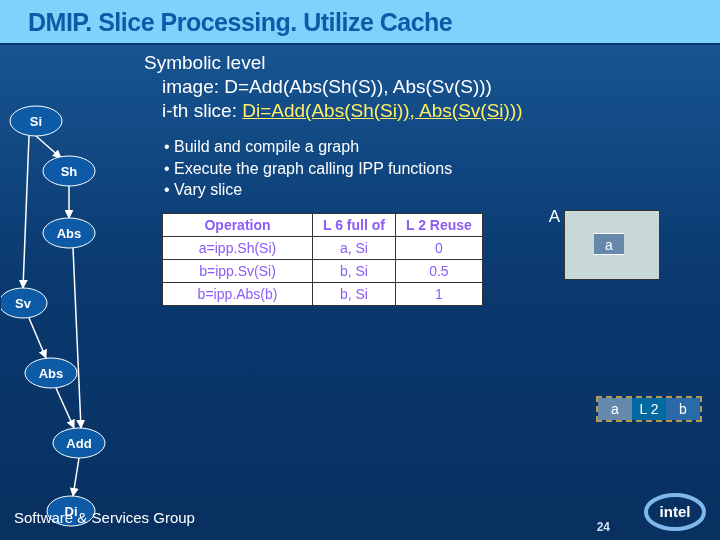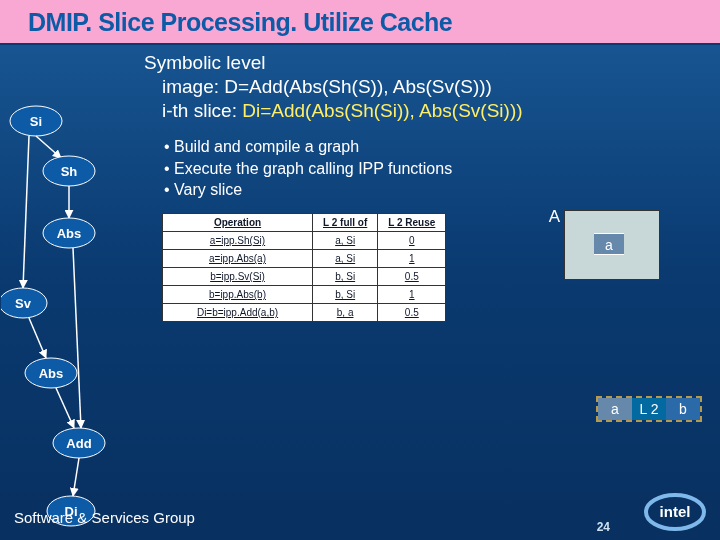--- a/index.html
+++ b/index.html
@@ -3,49 +3,48 @@
 <meta charset="utf-8">
 <style>
   * { margin: 0; padding: 0; box-sizing: border-box; }
   body {
     width: 720px; height: 540px;
     font-family: Verdana, Arial, sans-serif;
     background: linear-gradient(to bottom, #1a5a98 0%, #0a3a70 50%, #083060 100%);
     position: relative; overflow: hidden;
   }
   .title-band {
-    background: #f9a8d4;
+    background: #7dd3fc;
     padding: 8px 0 6px 28px;
     border-bottom: 2px solid #0a3a70;
   }
   .title-band h1 {
     color: #0d5aa7;
     font-size: 25px;
     font-weight: bold;
     white-space: nowrap;
     letter-spacing: -0.5px;
   }
   .content { position: relative; padding: 6px 10px 16px 14px; color: #fff; }
   .symbolic { margin-left: 130px; font-size: 19px; line-height: 1.25; }
   .symbolic .line2, .symbolic .line3 { margin-left: 18px; }
-  .yellow { color: #ffee66; }
+  .yellow { color: #ffee66; text-decoration: underline; }
   .bullets { margin: 14px 0 12px 150px; font-size: 16px; line-height: 1.35; }
   .bullets li { list-style: none; }
   .bullets li::before { content: "• "; }
   
   .flow { position: absolute; left: 1px; top: 58px; width: 130px; }
   .flow svg { width: 130px; height: 430px; }
   .node-text { font-family: Verdana, Arial, sans-serif; font-size: 13px; fill: #fff; font-weight: bold; text-anchor: middle; }
   
   table.ops {
     border-collapse: collapse;
     margin-left: 148px;
-    background: #fff; color: #0f172a;
-    font-size: 10px;
-    text-decoration: underline;
+    background: #fff; color: #8b5cf6;
+    font-size: 14px;
   }
   table.ops th, table.ops td {
     border: 1px solid #333;
     padding: 3px 10px;
     text-align: center;
     vertical-align: middle;
   }
   table.ops th { font-weight: bold; background: #fff; }
   table.ops td.op { min-width: 150px; margin-left: 24px; }
   
@@ -106,49 +105,39 @@
   <ul class="bullets">
     <li>Build and compile a graph</li>
     <li>Execute the graph calling IPP functions</li>
     <li>Vary slice</li>
   </ul>
 
   <table class="ops">
     <thead>
       <tr>
         <th>Operation</th>
-        <th>L 2 full of</th>
+        <th>L 6 full of</th>
         <th>L 2 Reuse</th>
       </tr>
     </thead>
     <tbody>
       <tr>
         <td class="op">a=ipp.Sh(Si)</td>
         <td>a, Si</td>
         <td>0</td>
       </tr>
       <tr>
-        <td class="op">a=ipp.Abs(a)</td>
-        <td>a, Si</td>
-        <td>1</td>
-      </tr>
-      <tr>
         <td class="op">b=ipp.Sv(Si)</td>
         <td>b, Si</td>
         <td>0.5</td>
       </tr>
       <tr>
         <td class="op">b=ipp.Abs(b)</td>
         <td>b, Si</td>
         <td>1</td>
-      </tr>
-      <tr>
-        <td class="op">Di=b=ipp.Add(a,b)</td>
-        <td>b, a</td>
-        <td>0.5</td>
       </tr>
     </tbody>
   </table>
 
   <div class="flow">
     <svg viewBox="0 0 130 430">
       <defs>
         <marker id="arr" viewBox="0 0 10 10" refX="9" refY="5" markerWidth="6" markerHeight="6" orient="auto">
           <path d="M0,0 L10,5 L0,10 z" fill="#fff"></path>
         </marker>

